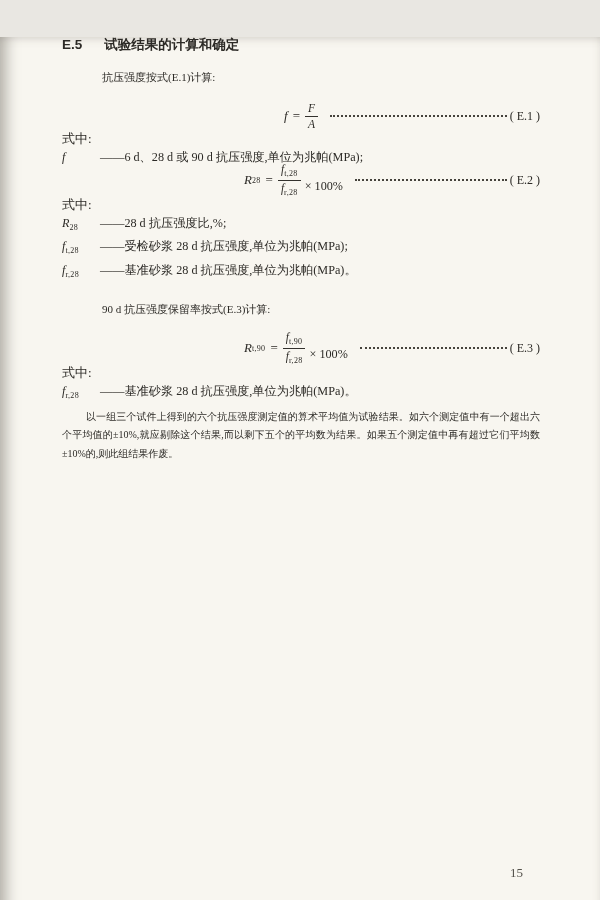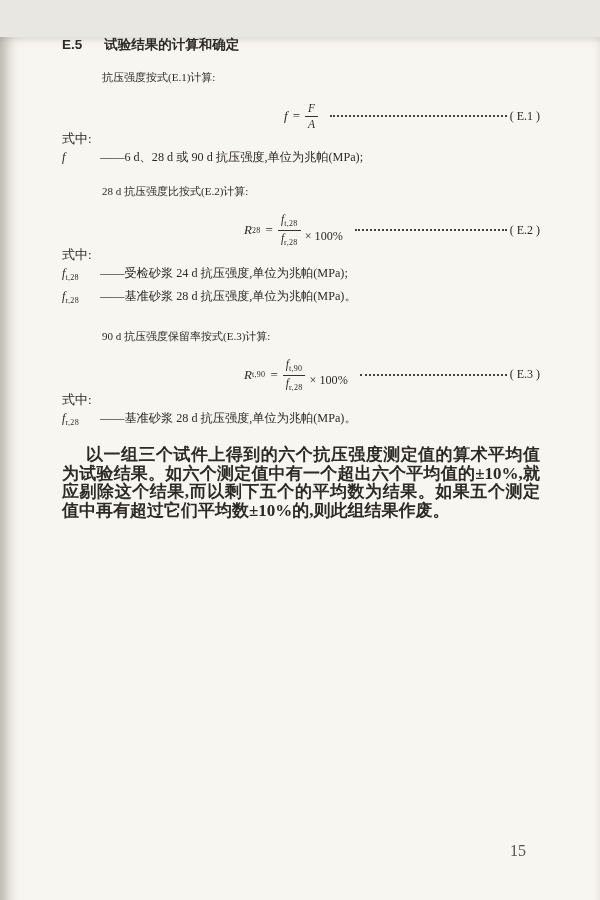--- a/index.html
+++ b/index.html
@@ -106,32 +106,31 @@
     height:0;
     border-top:2px dotted #45423c;
     margin:0 3px 0 12px;
     align-self:center;
   }
   .flabel{
     font-size:12px;
     white-space:nowrap;
   }
   .closing{
-    margin-top:14px;
-    font-size:17px;
+    margin-top:2px;
+    font-size:10px;
     line-height:18.5px;
     text-indent:24px;
     text-align:justify;
-    font-weight:bold;
   }
   .pagenum{
     position:absolute;
     left:510px;
-    top:805px;
-    font-size:16px;
+    top:828px;
+    font-size:13px;
     color:#55524c;
   }
 </style>
 </head>
 <body>
 
 <div class="page">
 
 
   <h2 class="heading"><span>E.5</span><span class="sec-title">试验结果的计算和确定</span></h2>
@@ -147,39 +146,39 @@
           <span class="den mi">A</span>
         </span>
       </span>
     <span class="leader"></span>
     <span class="flabel">( E.1 )</span>
   </div>
 
   <p class="wheretitle">式中:</p>
   <p class="defline"><span class="symcol"><span class="mi">f</span></span><span>——6 d、28 d 或 90 d 抗压强度,单位为兆帕(MPa);</span></p>
 
-  <p class="para">28 d 抗压强度比按式(E.2)计算:</p>
 
   <div class="formula-row f23">
     <span class="fexp sp-e23">
         <span class="mi">R</span>
         <sub>28</sub>
         <span class="eq">=</span>
         <span class="frac">
           <span class="num"><span class="mi">f</span><sub>t,28</sub></span>
           <span class="den"><span class="mi">f</span><sub>r,28</sub></span>
         </span>
         <span class="suffix">× 100%</span>
       </span>
     <span class="leader"></span>
     <span class="flabel">( E.2 )</span>
   </div>
 
   <p class="wheretitle gap">式中:</p>
-  <p class="defline"><span class="symcol"><span class="mi">f</span><sub>t,28</sub></span><span>——受检砂浆 24 d 抗压强度,单位为兆帕(MPa);</span></p>
+  <p class="defline"><span class="symcol"><span class="mi">R</span><sub>28</sub></span><span>——28 d 抗压强度比,%;</span></p>
+  <p class="defline"><span class="symcol"><span class="mi">f</span><sub>t,28</sub></span><span>——受检砂浆 28 d 抗压强度,单位为兆帕(MPa);</span></p>
   <p class="defline"><span class="symcol"><span class="mi">f</span><sub>r,28</sub></span><span>——基准砂浆 28 d 抗压强度,单位为兆帕(MPa)。</span></p>
 
   <p class="para">90 d 抗压强度保留率按式(E.3)计算:</p>
 
   <div class="formula-row f23">
     <span class="fexp sp-e23">
         <span class="mi">R</span>
         <sub>t,90</sub>
         <span class="eq">=</span>
         <span class="frac">

